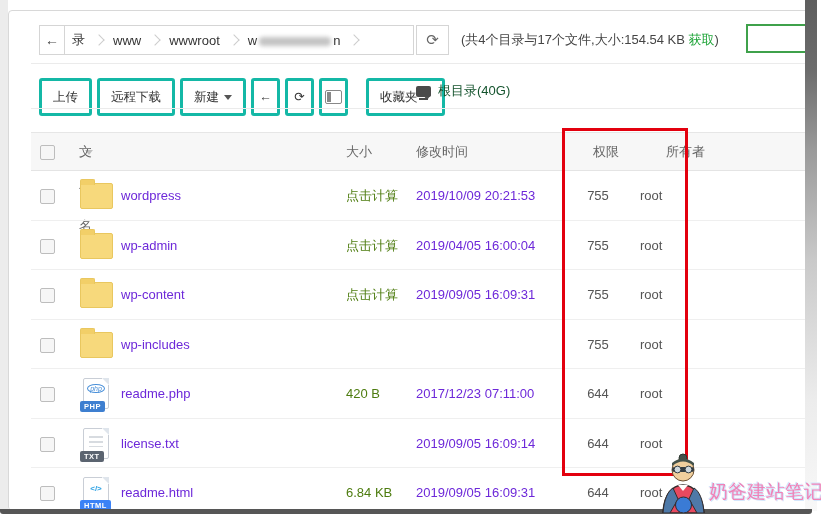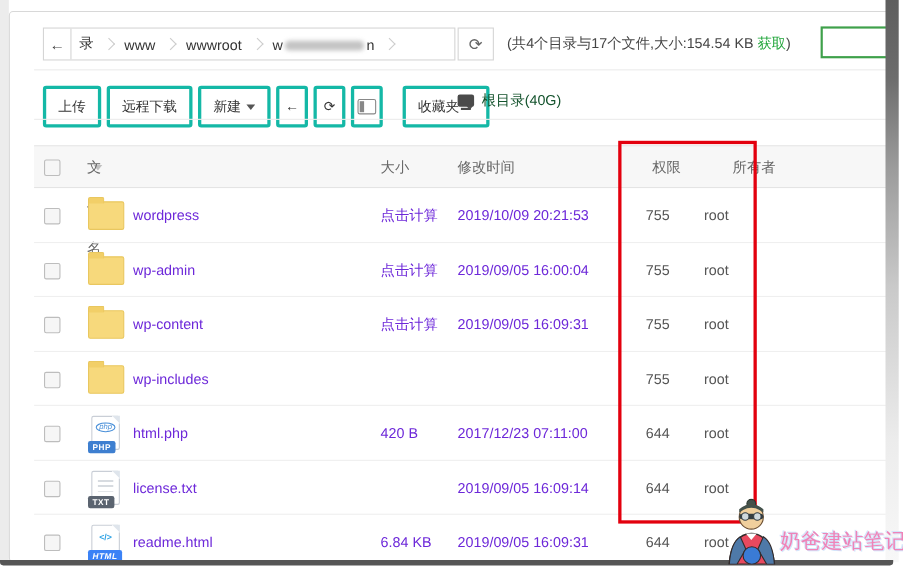--- a/index.html
+++ b/index.html
@@ -55,39 +55,39 @@
   .sort-caret{display:inline-block;margin-left:6px;width:0;height:0;border-left:4px solid transparent;
               border-right:4px solid transparent;border-top:5px solid #c0c0c0;vertical-align:middle;}
   .h-size{left:315px;}
   .h-time{left:385px;}
   .h-perm{left:546px;width:42px;text-align:right;}
   .h-owner{left:606px;margin-left:29px;}
   .trow{position:relative;height:49.5px;border-bottom:1px solid #efefef;box-sizing:border-box;font-size:13px;}
   .trow .cb{left:9px;top:18px;}
   .trow span{white-space:nowrap;}
   .fname{position:absolute;left:90px;line-height:49.5px;color:#6d28d9;cursor:pointer;}
-  .fsize{position:absolute;left:315px;line-height:49.5px;color:#6d28d9;}
+  .fsize{position:absolute;left:315px;line-height:49.5px;color:#4d7c0f;}
   .ftime{position:absolute;left:385px;line-height:49.5px;color:#6d28d9;}
   .fperm{position:absolute;left:546px;width:42px;text-align:center;line-height:49.5px;color:#555;}
   .fowner{position:absolute;left:609px;line-height:49.5px;color:#555;}
   
   .ficon{position:absolute;left:52px;top:9px;width:26px;height:31px;background:#fff;
          border:1px solid #c9ced6;border-radius:2px;box-sizing:border-box;}
   .ficon::before{content:"";position:absolute;right:-1px;top:-1px;width:0;height:0;
          border-left:7px solid #dfe5ec;border-top:7px solid #fff;transform:rotate(180deg);}
   .badge{position:absolute;left:-4px;bottom:-4px;padding:1px 4px;border-radius:2px;
          font-size:7.5px;font-weight:bold;font-style:normal;color:#fff;letter-spacing:.5px;}
   .glyph{position:absolute;left:0;right:0;top:6px;text-align:center;font-style:normal;}
   .icon-php .badge{background:#3e7fd0;}
   .icon-php .glyph{font-size:7px;color:#4a90d9;}
   .icon-php .glyph i{border:1px solid #4a90d9;border-radius:50%;padding:0 2px;font-style:italic;}
   .icon-txt .badge{background:#5b6470;}
   .icon-txt .glyph{left:5px;right:5px;top:7px;height:11px;
      background:repeating-linear-gradient(#d7dbe0 0 2px,transparent 2px 5px);}
-  .icon-html .badge{background:#3b82f6;font-style:italic;}
+  .icon-html .badge{background:#3b82f6;}
   .icon-html .glyph{font-size:8px;font-weight:bold;color:#2ea2e4;}
   .icon-folder{left:49px;top:12px;width:33px;height:26px;background:#f7d97c;
                border:1px solid #e9c75f;border-radius:2px;}
   .icon-folder::before{content:"";position:absolute;left:-1px;top:-5px;width:13px;height:5px;
                background:#f2cf68;border:1px solid #e9c75f;border-bottom:none;border-radius:2px 2px 0 0;transform:none;}
   
   .red-rect{position:absolute;left:562px;top:128px;width:126px;height:348px;
             border:3px solid #e3000e;box-sizing:border-box;z-index:40;pointer-events:none;}
   .tip{position:absolute;left:233px;top:336px;width:326px;height:34px;box-sizing:border-box;
        background:#fcfbd0;border:1px solid #98978a;box-shadow:2px 3px 6px rgba(100,100,80,.45);
@@ -167,21 +167,21 @@
     <span class="ftime">2019/10/09 20:21:53</span>
     <span class="fperm">755</span>
     <span class="fowner">root</span>
   </div>
 
   <div class="trow">
     <span class="cb"></span>
     <span class="ficon icon-folder"></span>
     <span class="fname">wp-admin</span>
     <span class="fsize green-link">点击计算</span>
-    <span class="ftime">2019/09/05 16:00:04</span>
+    <span class="ftime">2019/04/05 16:00:04</span>
     <span class="fperm">755</span>
     <span class="fowner">root</span>
   </div>
 
   <div class="trow">
     <span class="cb"></span>
     <span class="ficon icon-folder"></span>
     <span class="fname">wp-content</span>
     <span class="fsize green-link">点击计算</span>
     <span class="ftime">2019/09/05 16:09:31</span>
@@ -198,21 +198,21 @@
     <span class="fperm">755</span>
     <span class="fowner">root</span>
   </div>
 
   <div class="trow">
     <span class="cb"></span>
     <span class="ficon icon-php">
               <em class="glyph"><i>php</i></em>
               <b class="badge">PHP</b>
             </span>
-    <span class="fname">html.php</span>
+    <span class="fname">readme.php</span>
     <span class="fsize">420 B</span>
     <span class="ftime">2017/12/23 07:11:00</span>
     <span class="fperm">644</span>
     <span class="fowner">root</span>
   </div>
 
   <div class="trow">
     <span class="cb"></span>
     <span class="ficon icon-txt">
               <em class="glyph"></em>

